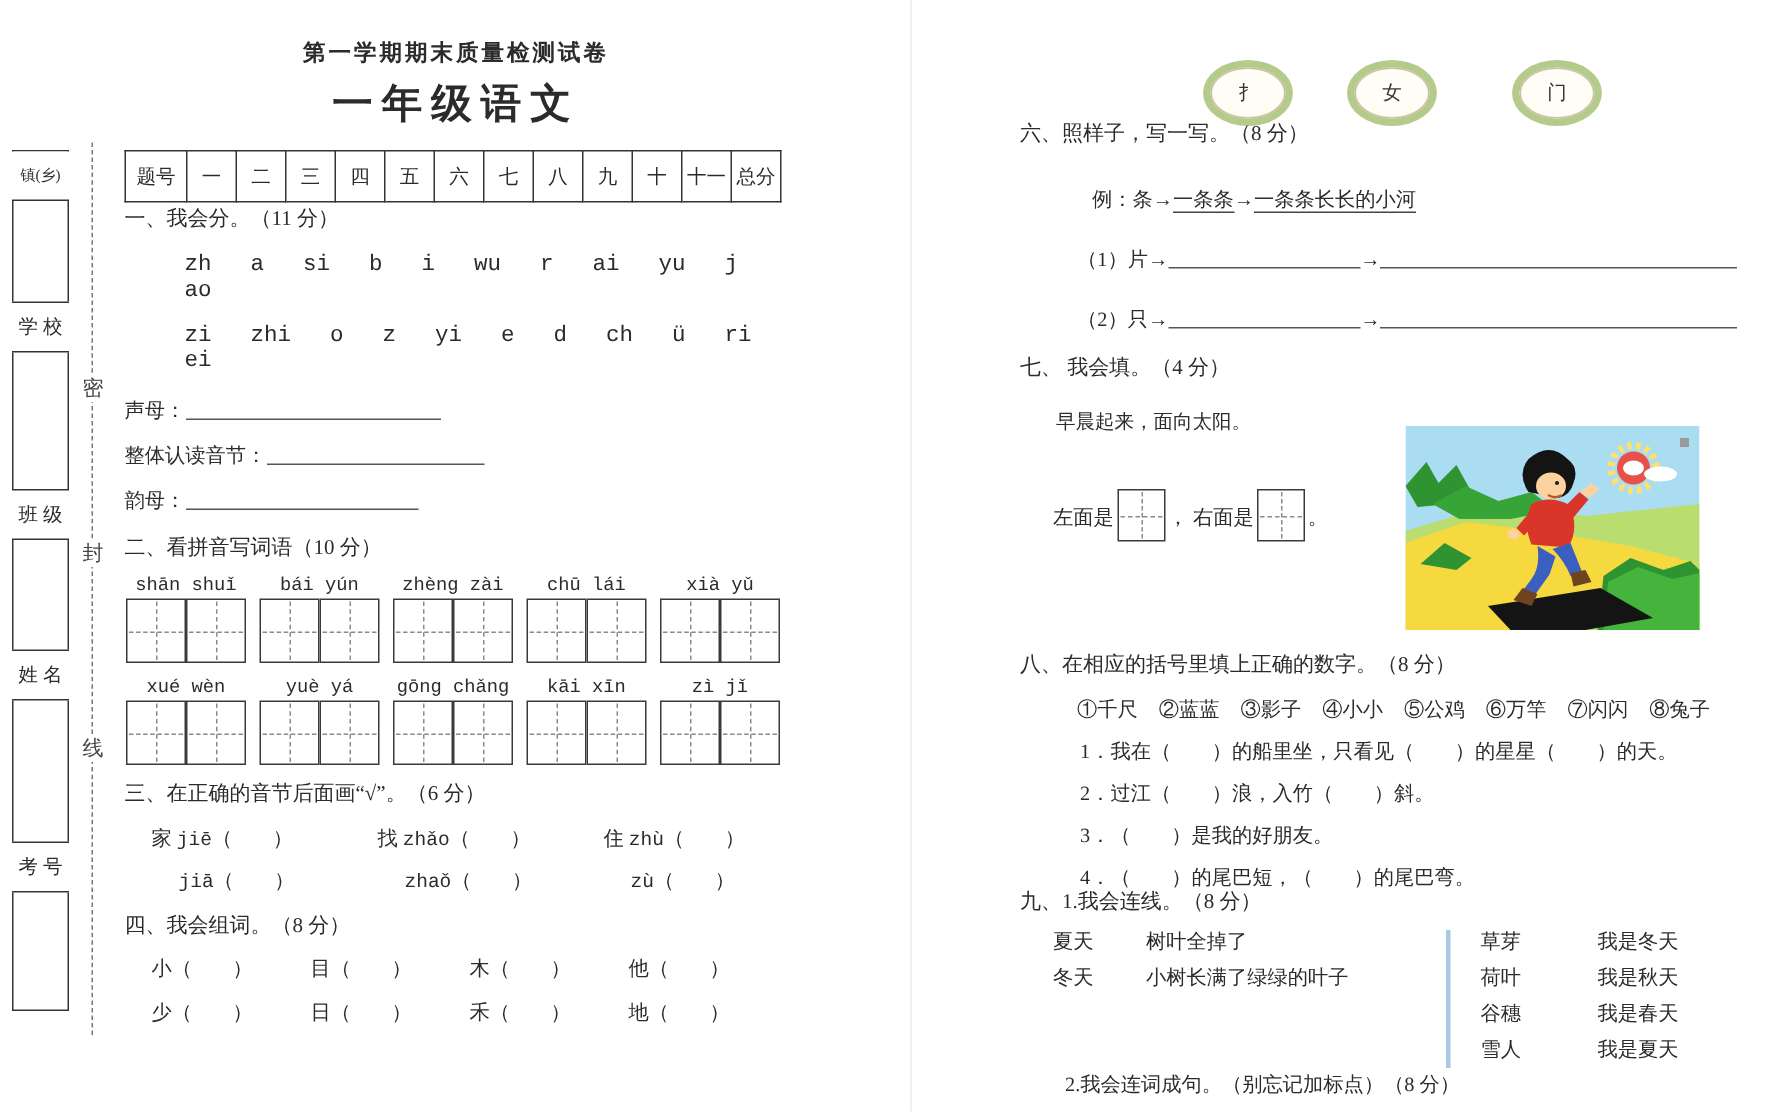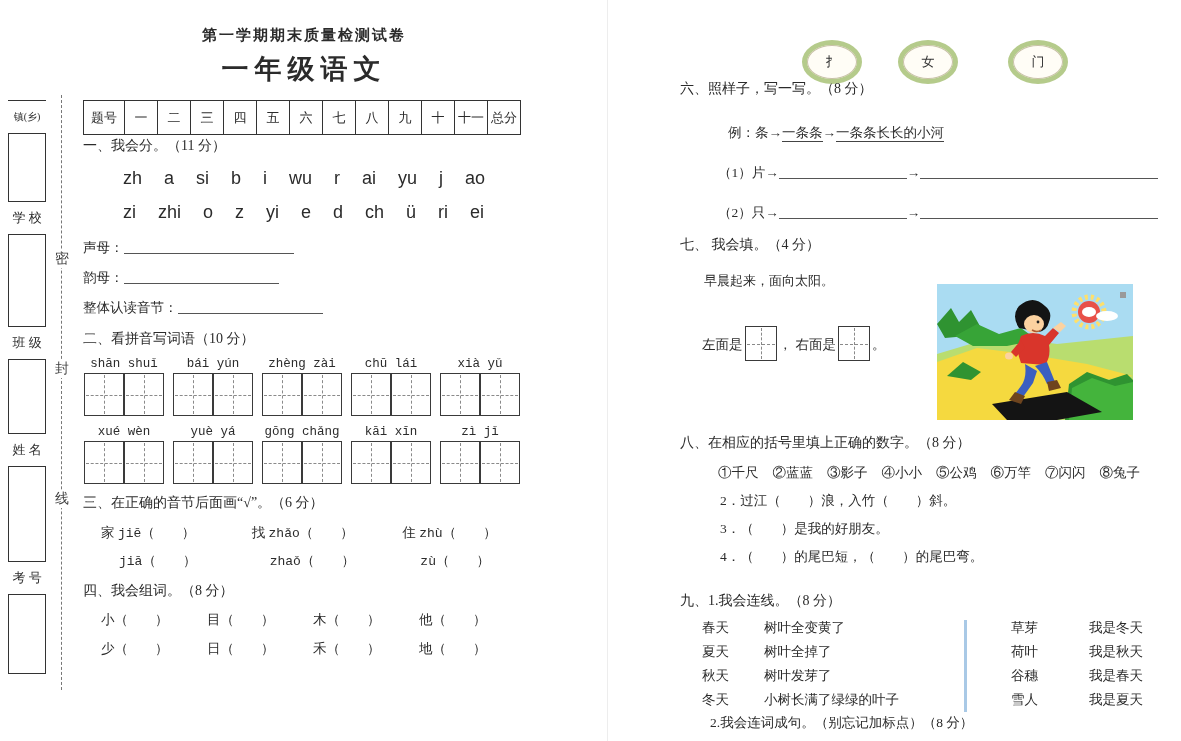--- a/index.html
+++ b/index.html
@@ -21,21 +21,21 @@
   
   .main-left{left:83px;top:26px;width:442px;}
   .doc-title{text-align:center;font-size:15px;font-weight:bold;letter-spacing:2px;}
   .doc-subtitle{text-align:center;font-size:27px;font-weight:bold;letter-spacing:6px;margin-top:6px;}
   table.score{border-collapse:collapse;margin-top:13px;width:438px;table-layout:fixed;}
   table.score td{border:1.5px solid #333;text-align:center;font-size:13px;padding:0;}
   table.score tr.r1 td{height:33px;}
   table.score tr.r2 td{height:22px;}
   td.hd{width:40px;font-size:12px;}
   .q-heading{margin-top:2px;font-size:14px;}
-  .pinyin-row{font-family:Liberation Sans, sans-serif;font-size:18px;padding-left:40px;word-spacing:17px;margin-top:13px;}
+  .pinyin-row{font-family:Liberation Mono, monospace;font-size:15px;padding-left:40px;word-spacing:17px;margin-top:13px;}
   .fill-line{margin-top:12px;font-size:13.5px;}
   .blank{display:inline-block;border-bottom:1.5px solid #555;height:13px;vertical-align:-2px;}
   .w170{width:170px;} .w155{width:155px;} .w145{width:145px;}
   .w130{width:128px;} .w240{width:238px;}
   
   .py-rows{margin-top:8px;}
   .py-row{display:flex;gap:7px;margin-top:9px;}
   .py-unit{width:82px;display:flex;flex-direction:column;align-items:center;}
   .py-label{font-family:"Liberation Mono","DejaVu Sans Mono",monospace;font-size:12.5px;white-space:nowrap;}
   .tzg-pair{display:flex;margin-top:2px;}
@@ -66,21 +66,21 @@
   .q7-sentence{margin-top:18px;padding-left:24px;}
   .q7-row{margin-top:24px;padding-left:22px;font-size:13.5px;}
   .q8{position:absolute;left:0;top:434px;width:100%;}
   .q8-options{margin-top:12px;padding-left:38px;font-size:13.5px;}
   .q8-options span{margin-right:14px;}
   .q8-item{margin-top:10px;padding-left:40px;font-size:13.5px;}
   .q9{position:absolute;left:0;top:592px;width:100%;}
   .q9-body{display:flex;margin-top:6px;}
   .q9-left{width:262px;padding-left:22px;}
   .q9-divider{width:3px;background:#a9c9e6;height:92px;margin-top:4px;}
-  .q9-right{padding-left:44px;}
+  .q9-right{padding-left:20px;}
   .q9-row{display:flex;height:24px;align-items:center;font-size:13.5px;}
   .q9-c1{width:62px;} .q9-c2{width:180px;} .q9-c3{width:78px;} .q9-c4{width:90px;}
   .q9-footer{margin-top:2px;padding-left:30px;font-size:13.5px;}
   .illu{position:absolute;left:257px;top:284px;width:196px;height:136px;}
 </style>
 </head>
 <body>
 
 <div class="abs page-divider"></div>
 
@@ -132,24 +132,24 @@
   </tbody>
     </table>
 
   <div class="q-heading">一、我会分。（11 分）</div>
   <div class="pinyin-row">zh a si b i wu r ai yu j ao</div>
   <div class="pinyin-row">zi zhi o z yi e d ch ü ri ei</div>
   <div class="fill-line" style="margin-top:16px;">
     <span>声母：</span><span class="blank w170"></span>
   </div>
   <div class="fill-line">
+    <span>整体认读音节：</span><span class="blank w145"></span>
+  </div>
+  <div class="fill-line">
     <span>韵母：</span><span class="blank w155"></span>
-  </div>
-  <div class="fill-line">
-    <span>整体认读音节：</span><span class="blank w145"></span>
   </div>
 
   <div class="q-heading" style="margin-top:13px;">二、看拼音写词语（10 分）</div>
   <div class="py-rows">
     <div class="py-row">
       <div class="py-unit">
           <div class="py-label">shān shuǐ</div>
           <div class="tzg-pair">
             <div class="tzg"></div>
             <div class="tzg"></div>
@@ -318,40 +318,33 @@
     <path d="M98,82 q8,8 12,18 l8,-2 -8,-20 z" fill="#3b5fc0"></path>
     <path d="M78,108 l-6,8 12,4 4,-8 z" fill="#6e441e"></path>
     <path d="M110,98 l10,-2 4,8 -12,3 z" fill="#6e441e"></path>
   </svg>
 
   <div class="q8">
     <div class="rq-heading">八、在相应的括号里填上正确的数字。（8 分）</div>
     <div class="q8-options">
       <span>①千尺</span><span>②蓝蓝</span><span>③影子</span><span>④小小</span><span>⑤公鸡</span><span>⑥万竿</span><span>⑦闪闪</span><span>⑧兔子</span>
     </div>
+    <div class="q8-item">1．我在（　　）的船里坐，只看见（　　）的星星（　　）的天。</div>
     <div class="q8-item">2．过江（　　）浪，入竹（　　）斜。</div>
     <div class="q8-item">3．（　　）是我的好朋友。</div>
     <div class="q8-item">4．（　　）的尾巴短，（　　）的尾巴弯。</div>
   </div>
 
   <div class="q9">
     <div class="rq-heading">九、1.我会连线。（8 分）</div>
     <div class="q9-body">
       <div class="q9-left">
         <div class="q9-row">
-            <span class="q9-c1">春天</span>
-            <span class="q9-c2">树叶全变黄了</span>
-          </div>
-        <div class="q9-row">
             <span class="q9-c1">夏天</span>
             <span class="q9-c2">树叶全掉了</span>
-          </div>
-        <div class="q9-row">
-            <span class="q9-c1">秋天</span>
-            <span class="q9-c2">树叶发芽了</span>
           </div>
         <div class="q9-row">
             <span class="q9-c1">冬天</span>
             <span class="q9-c2">小树长满了绿绿的叶子</span>
           </div>
       </div>
       <div class="q9-divider"></div>
       <div class="q9-right">
         <div class="q9-row">
             <span class="q9-c3">草芽</span>

